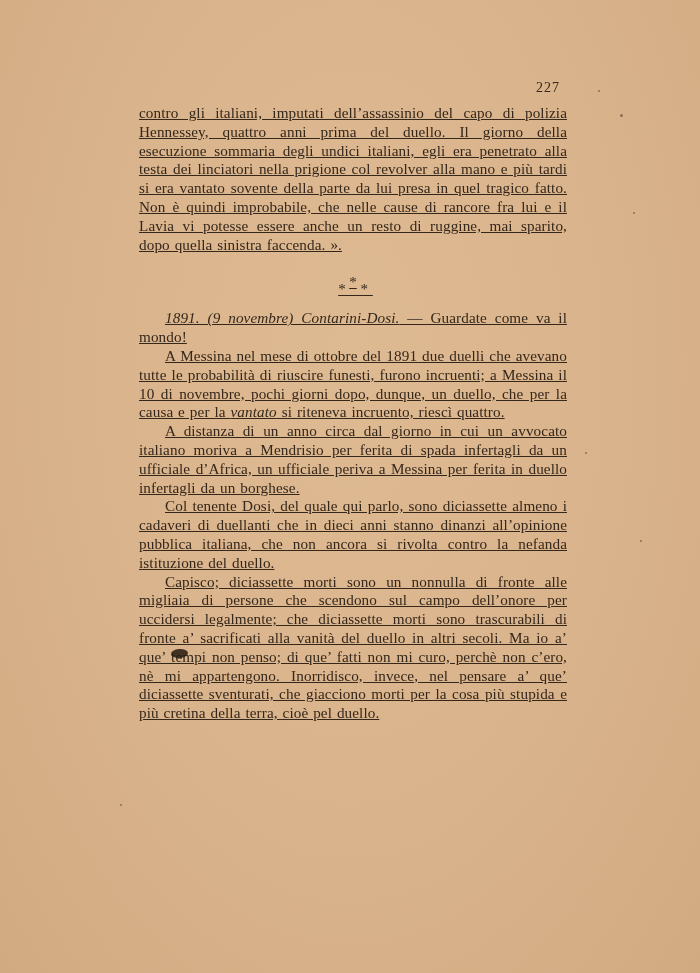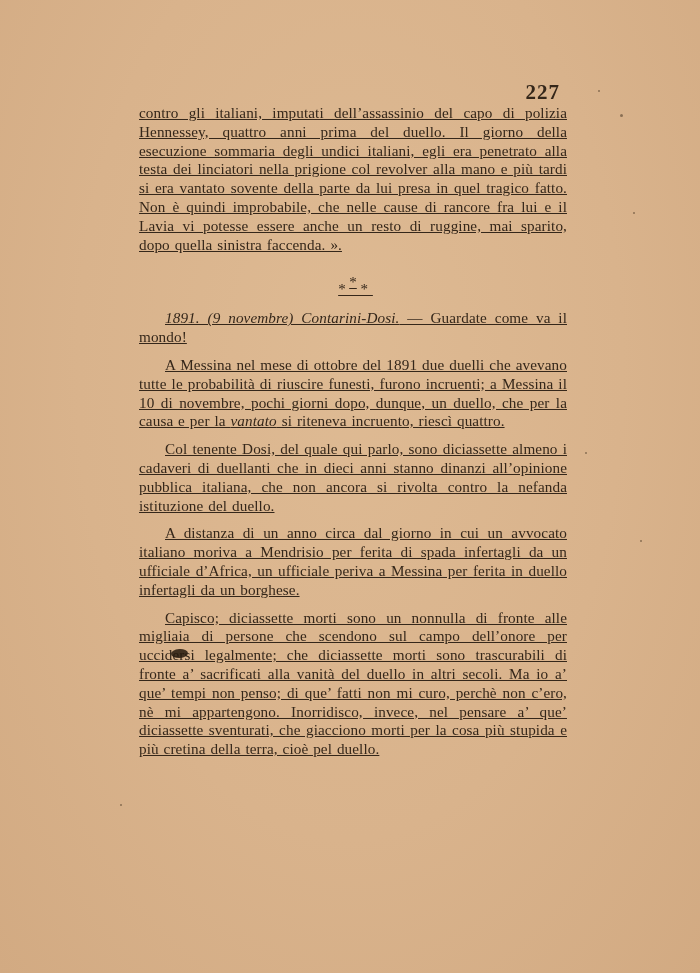--- a/index.html
+++ b/index.html
@@ -12,43 +12,42 @@
     position: relative;
     overflow: hidden;
     background: radial-gradient(ellipse at 50% 38%, #deba93 0%, #d9b38c 55%, #d2aa82 100%);
     font-family: "Liberation Serif", "DejaVu Serif", serif;
     color: #35271a;
   }
   .page-number {
     position: absolute;
     top: 80px;
     right: 140px;
-    font-size: 21px;
-    font-weight: bold;
+    font-size: 14px;
+    font-weight: normal;
     letter-spacing: 1px;
   }
   .text-block {
     position: absolute;
     top: 104px;
     left: 139px;
     width: 428px;
     font-size: 15.2px;
     line-height: 18.8px;
     text-align: justify;
     letter-spacing: 0.1px;
     word-spacing: 1px;
     text-decoration: underline;
   }
   .text-block p {
     margin: 0;
     text-indent: 0;
   }
   .text-block p.indent {
     text-indent: 26px;
-    margin-top: 9px;
   }
   .asterism {
     text-align: center;
     margin: 20px 0 15px 0;
     font-size: 15px;
     line-height: 10px;
   }
   .asterism .ast-top {
     display: block;
     position: relative;
@@ -90,23 +89,23 @@
 
   <div class="asterism">
     <span class="ast-top">*</span>
     <span class="ast-bottom">* *</span>
   </div>
 
   <p class="indent"><span class="lead">1891. (9 novembre) Contarini-Dosi.</span><span> — Guardate come va il mondo!</span></p>
 
   <p class="indent"><span>A Messina nel mese di ottobre del 1891 due duelli che avevano tutte le probabilità di riuscire funesti, furono incruenti; a Messina il 10 di novembre, pochi giorni dopo, dunque, un duello, che per la causa e per la </span><span class="lead">vantato</span><span> si riteneva incruento, riescì quattro.</span></p>
 
+  <p class="indent">A distanza di un anno circa dal giorno in cui un avvocato italiano moriva a Mendrisio per ferita di spada infertagli da un ufficiale d’Africa, un ufficiale periva a Messina per ferita in duello infertagli da un borghese.</p>
+
   <p class="indent">Col tenente Dosi, del quale qui parlo, sono diciassette almeno i cadaveri di duellanti che in dieci anni stanno dinanzi all’opinione pubblica italiana, che non ancora si rivolta contro la nefanda istituzione del duello.</p>
-
-  <p class="indent">A distanza di un anno circa dal giorno in cui un avvocato italiano moriva a Mendrisio per ferita di spada infertagli da un ufficiale d’Africa, un ufficiale periva a Messina per ferita in duello infertagli da un borghese.</p>
 
   <p class="indent">Capisco; diciassette morti sono un nonnulla di fronte alle migliaia di persone che scendono sul campo dell’onore per uccidersi legalmente; che diciassette morti sono trascurabili di fronte a’ sacrificati alla vanità del duello in altri secoli. Ma io a’ que’ tempi non penso; di que’ fatti non mi curo, perchè non c’ero, nè mi appartengono. Inorridisco, invece, nel pensare a’ que’ diciassette sventurati, che giacciono morti per la cosa più stupida e più cretina della terra, cioè pel duello.</p>
 
 </div>
 
 <div class="smudge"></div>
 <div class="speck" style="left:620px; top:114px; width:3px; height:3px;"></div>
 <div class="speck" style="left:633px; top:212px; width:2px; height:2px;"></div>
 <div class="speck" style="left:598px; top:90px; width:2px; height:2px;"></div>
 <div class="speck" style="left:585px; top:452px; width:2px; height:2px;"></div>

